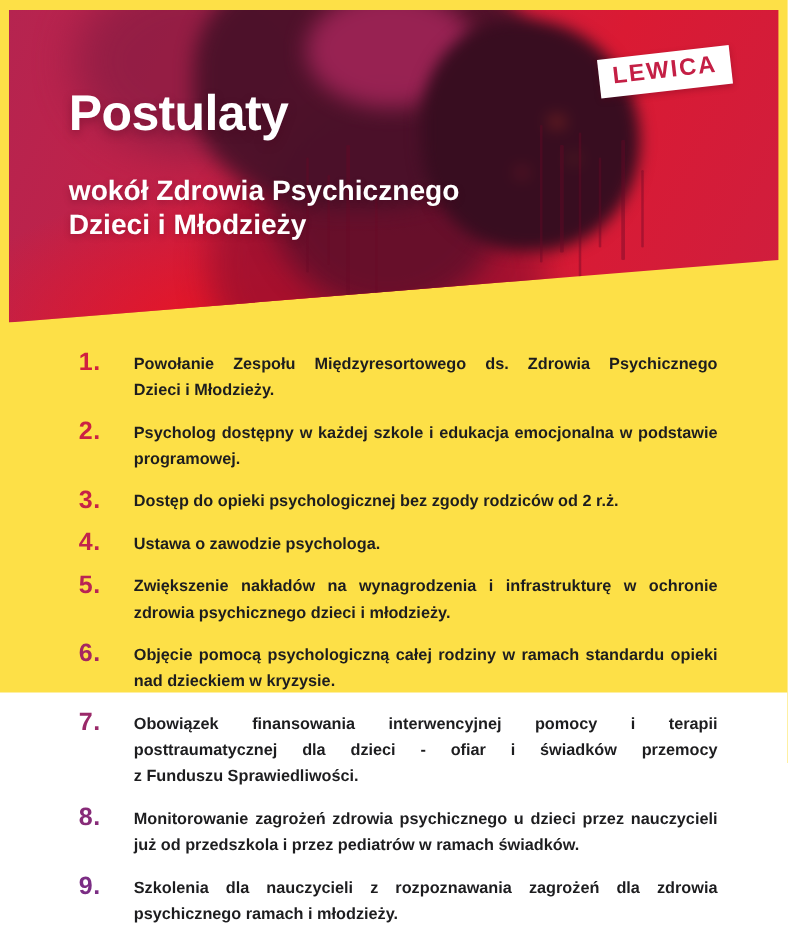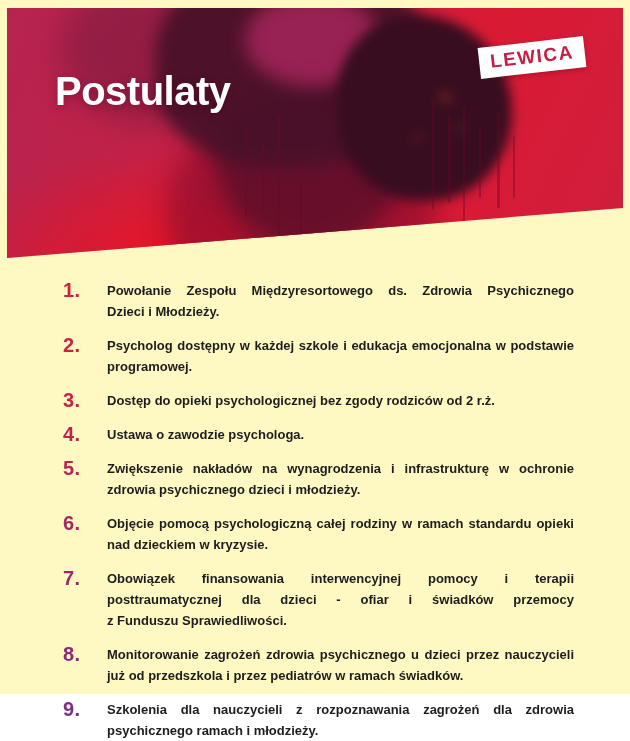--- a/index.html
+++ b/index.html
@@ -1,20 +1,20 @@
 <!DOCTYPE html>
 <html><head>
 <meta charset="utf-8">
 <style>
   html,body{margin:0;padding:0;}
   body{
     width:630px;height:741px;background:#ffffff;overflow:hidden;
     font-family:"Liberation Sans","DejaVu Sans",sans-serif;
   }
-  .poster{position:relative;width:630px;height:694px;background:#fef9c3;}
+  .poster{position:relative;width:630px;height:554px;background:#fde047;}
 
   
   .hero{
     position:absolute;left:7px;top:8px;width:616px;height:256px;
     clip-path:polygon(0 0,100% 0,100% 200px,0 250px);
     background:
       radial-gradient(55% 65% at 30% 100%, rgba(240,18,30,.9), rgba(240,18,30,0) 70%),
       linear-gradient(115deg,#b52450 0%,#c72044 38%,#da1a33 68%,#cf1e3e 100%);
     overflow:hidden;
   }
@@ -84,20 +84,22 @@
     <div class="streak" style="left:456px;top:98px;height:132px;"></div>
     <div class="streak" style="left:472px;top:118px;height:72px;"></div>
     <div class="streak" style="left:490px;top:104px;height:96px;width:3px;"></div>
     <div class="streak" style="left:506px;top:128px;height:62px;"></div>
 
     <h1 class="hero-title">
       <div>Postulaty</div>
     </h1>
 
     <div class="hero-subtitle">
+      <div>wokół Zdrowia Psychicznego</div>
+      <div>Dzieci i Młodzieży</div>
     </div>
 
     <div class="badge">LEWICA</div>
   </header>
 
   <main class="list">
     <div class="item">
       <span class="num" style="color: rgb(208, 32, 64);">1.</span>
       <p class="txt">Powołanie Zespołu Międzyresortowego ds. Zdrowia Psychicznego Dzieci&nbsp;i&nbsp;Młodzieży.</p>
     </div>

